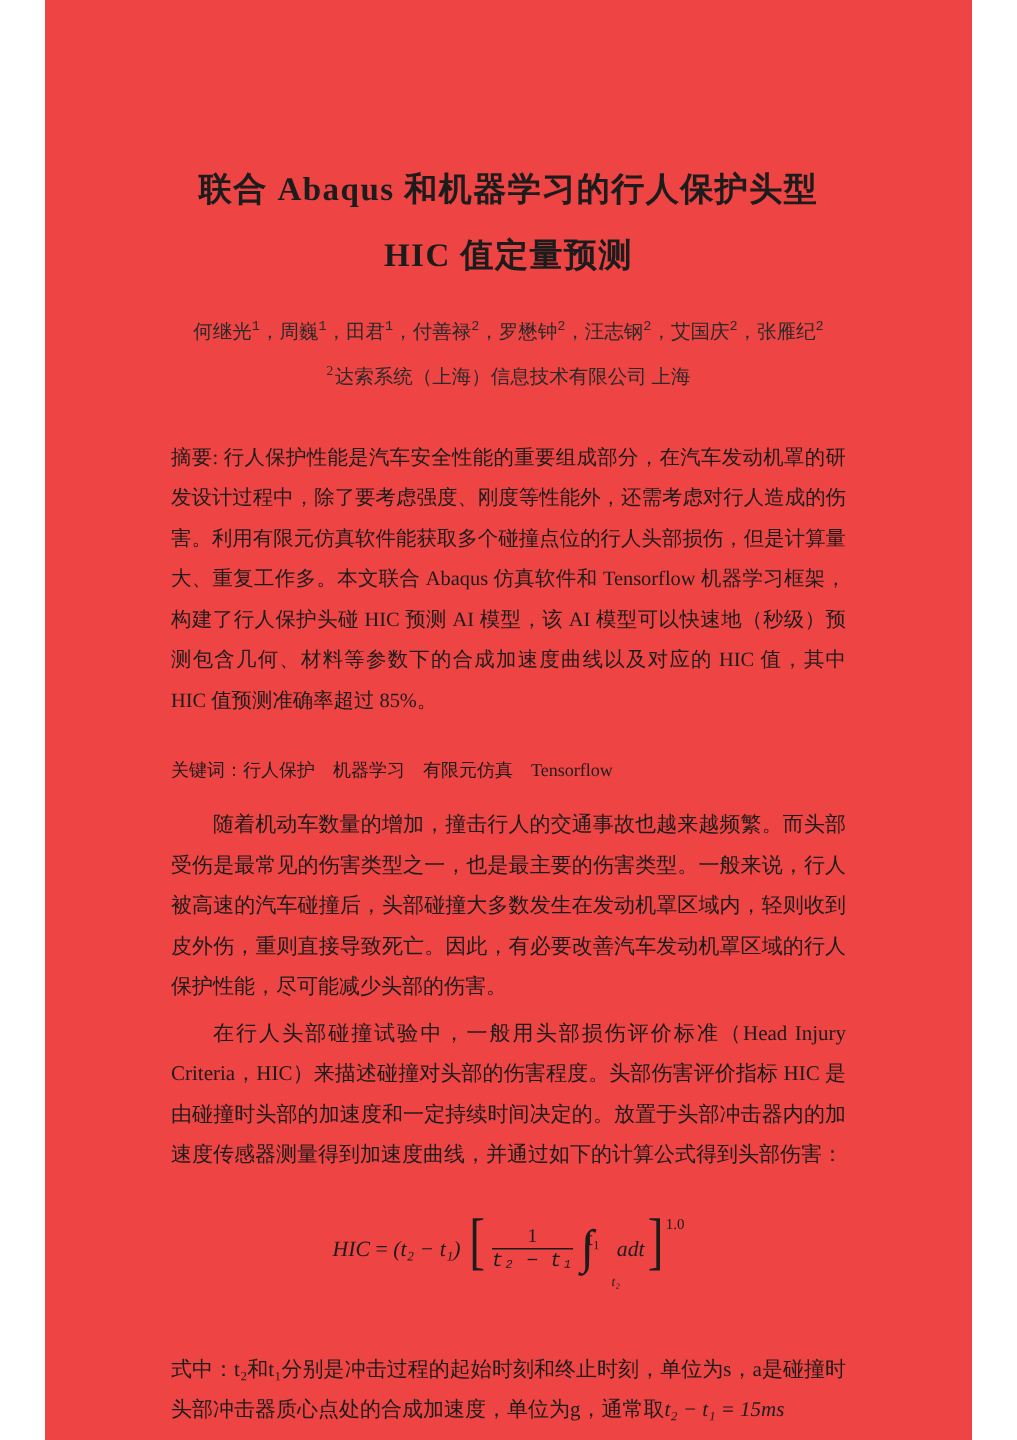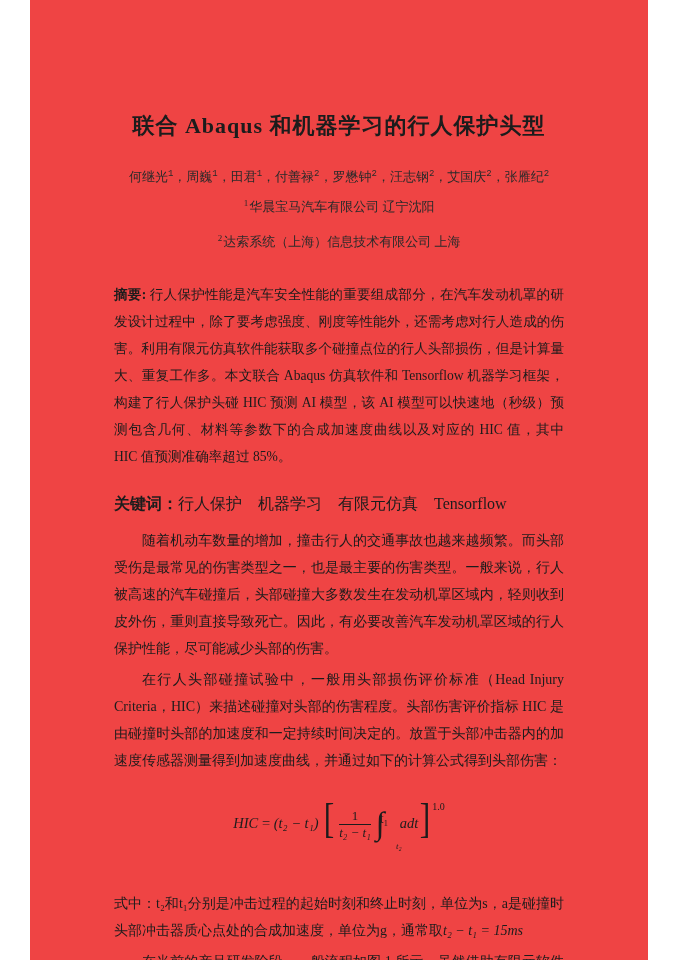--- a/index.html
+++ b/index.html
@@ -38,24 +38,24 @@
     color: #2a2a2a;
   }
   .affiliation sup { font-size: 9px; margin-right: 1px; }
   .abstract {
     margin-top: 24px;
     font-size: 13.6px;
     line-height: 27px;
     text-align: justify;
     text-justify: inter-character;
   }
-  .bold-label { font-weight: bold; }
+  .bold-label { font-weight: normal; }
   .keywords {
     margin-top: 20px;
-    font-size: 16px;
+    font-size: 12px;
     line-height: 27px;
   }
   .section-heading {
     margin-top: 30px;
     font-size: 16.5px;
     font-weight: bold;
     line-height: 24px;
   }
   .body-para {
     margin: 0;
@@ -86,21 +86,21 @@
   }
   .frac {
     display: inline-block;
     vertical-align: middle;
     text-align: center;
     font-size: 13px;
     line-height: 1.15;
     margin: 0 3px;
   }
   .frac .num { display: block; }
-  .frac .den { display: block; border-top: 1px solid #1c1c1c; padding-top: 1px; }
+  .frac .den { display: block; border-top: 1px solid #1c1c1c; padding-top: 1px; font-family: Liberation Mono, monospace; }
   .integral {
     position: relative;
     display: inline-block;
     vertical-align: middle;
     width: 26px;
     height: 44px;
   }
   .integral .int-glyph {
     position: absolute;
     left: 2px;
@@ -129,29 +129,27 @@
   }
   .math-tail { font-style: italic; }
 </style>
 </head>
 <body>
 
 <div class="page">
 
   <div class="title">
     <div>联合 Abaqus 和机器学习的行人保护头型</div>
+    <div>HIC 值定量预测</div>
   </div>
 
   <div class="authors">
     <span>何继光</span><sup>1</sup><span>，</span><span>周巍</span><sup>1</sup><span>，</span><span>田君</span><sup>1</sup><span>，</span><span>付善禄</span><sup>2</sup><span>，</span><span>罗懋钟</span><sup>2</sup><span>，</span><span>汪志钢</span><sup>2</sup><span>，</span><span>艾国庆</span><sup>2</sup><span>，</span><span>张雁纪</span><sup>2</sup>
   </div>
 
-  <div class="affiliation">
-    <sup>1</sup><span>华晨宝马汽车有限公司  辽宁沈阳</span>
-  </div>
   <div class="affiliation">
     <sup>2</sup><span>达索系统（上海）信息技术有限公司  上海</span>
   </div>
 
   <div class="abstract">
     <span class="bold-label">摘要:</span><span> 行人保护性能是汽车安全性能的重要组成部分，在汽车发动机罩的研发设计过程中，除了要考虑强度、刚度等性能外，还需考虑对行人造成的伤害。利用有限元仿真软件能获取多个碰撞点位的行人头部损伤，但是计算量大、重复工作多。本文联合 Abaqus 仿真软件和 Tensorflow 机器学习框架，构建了行人保护头碰 HIC 预测 AI 模型，该 AI 模型可以快速地（秒级）预测包含几何、材料等参数下的合成加速度曲线以及对应的 HIC 值，其中 HIC 值预测准确率超过 85%。</span>
   </div>
 
   <div class="keywords">
     <span class="bold-label">关键词：</span><span>行人保护　机器学习　有限元仿真　Tensorflow</span>

